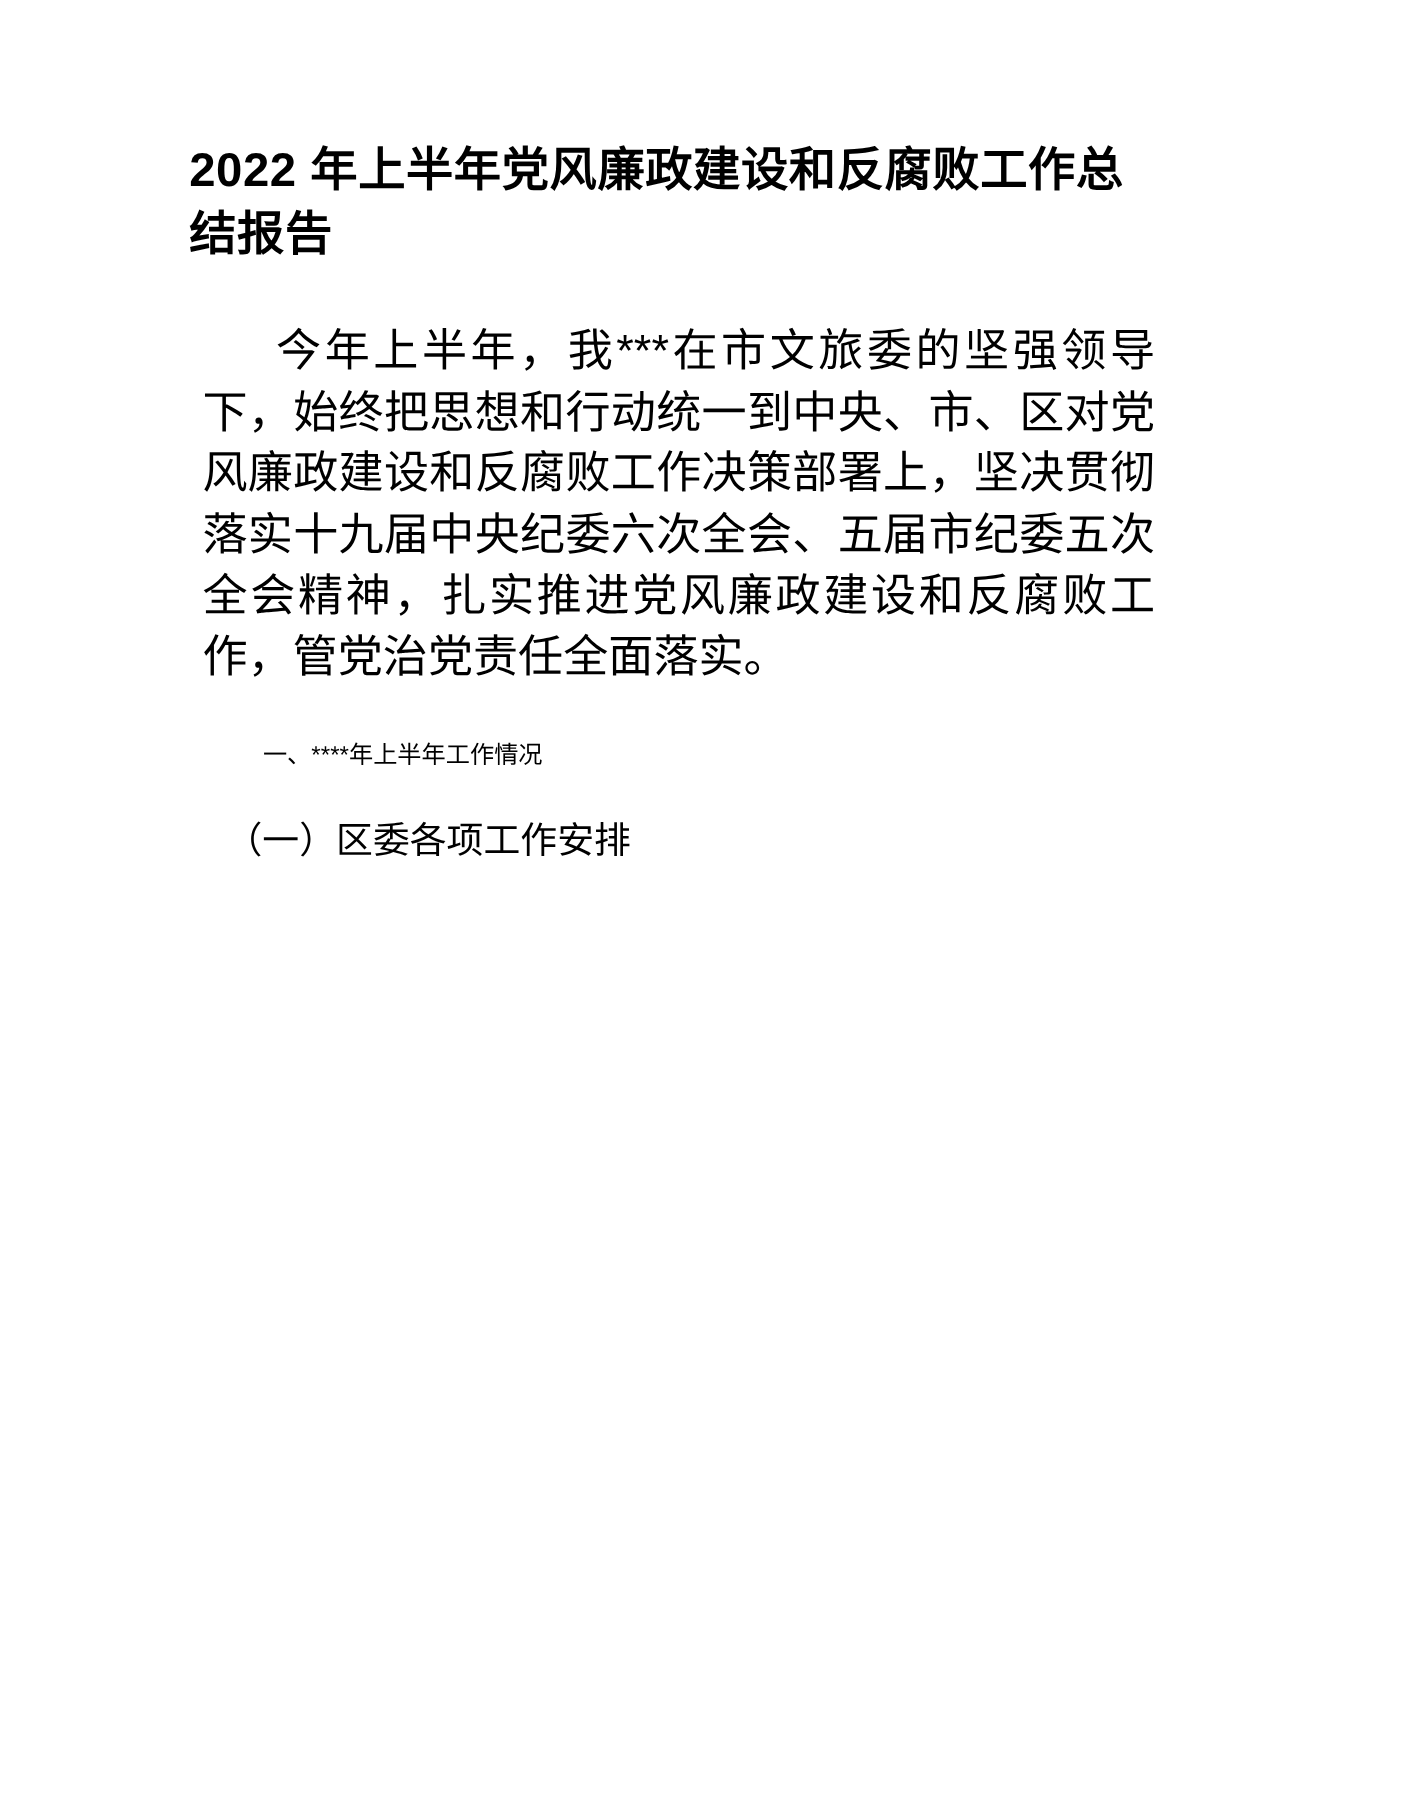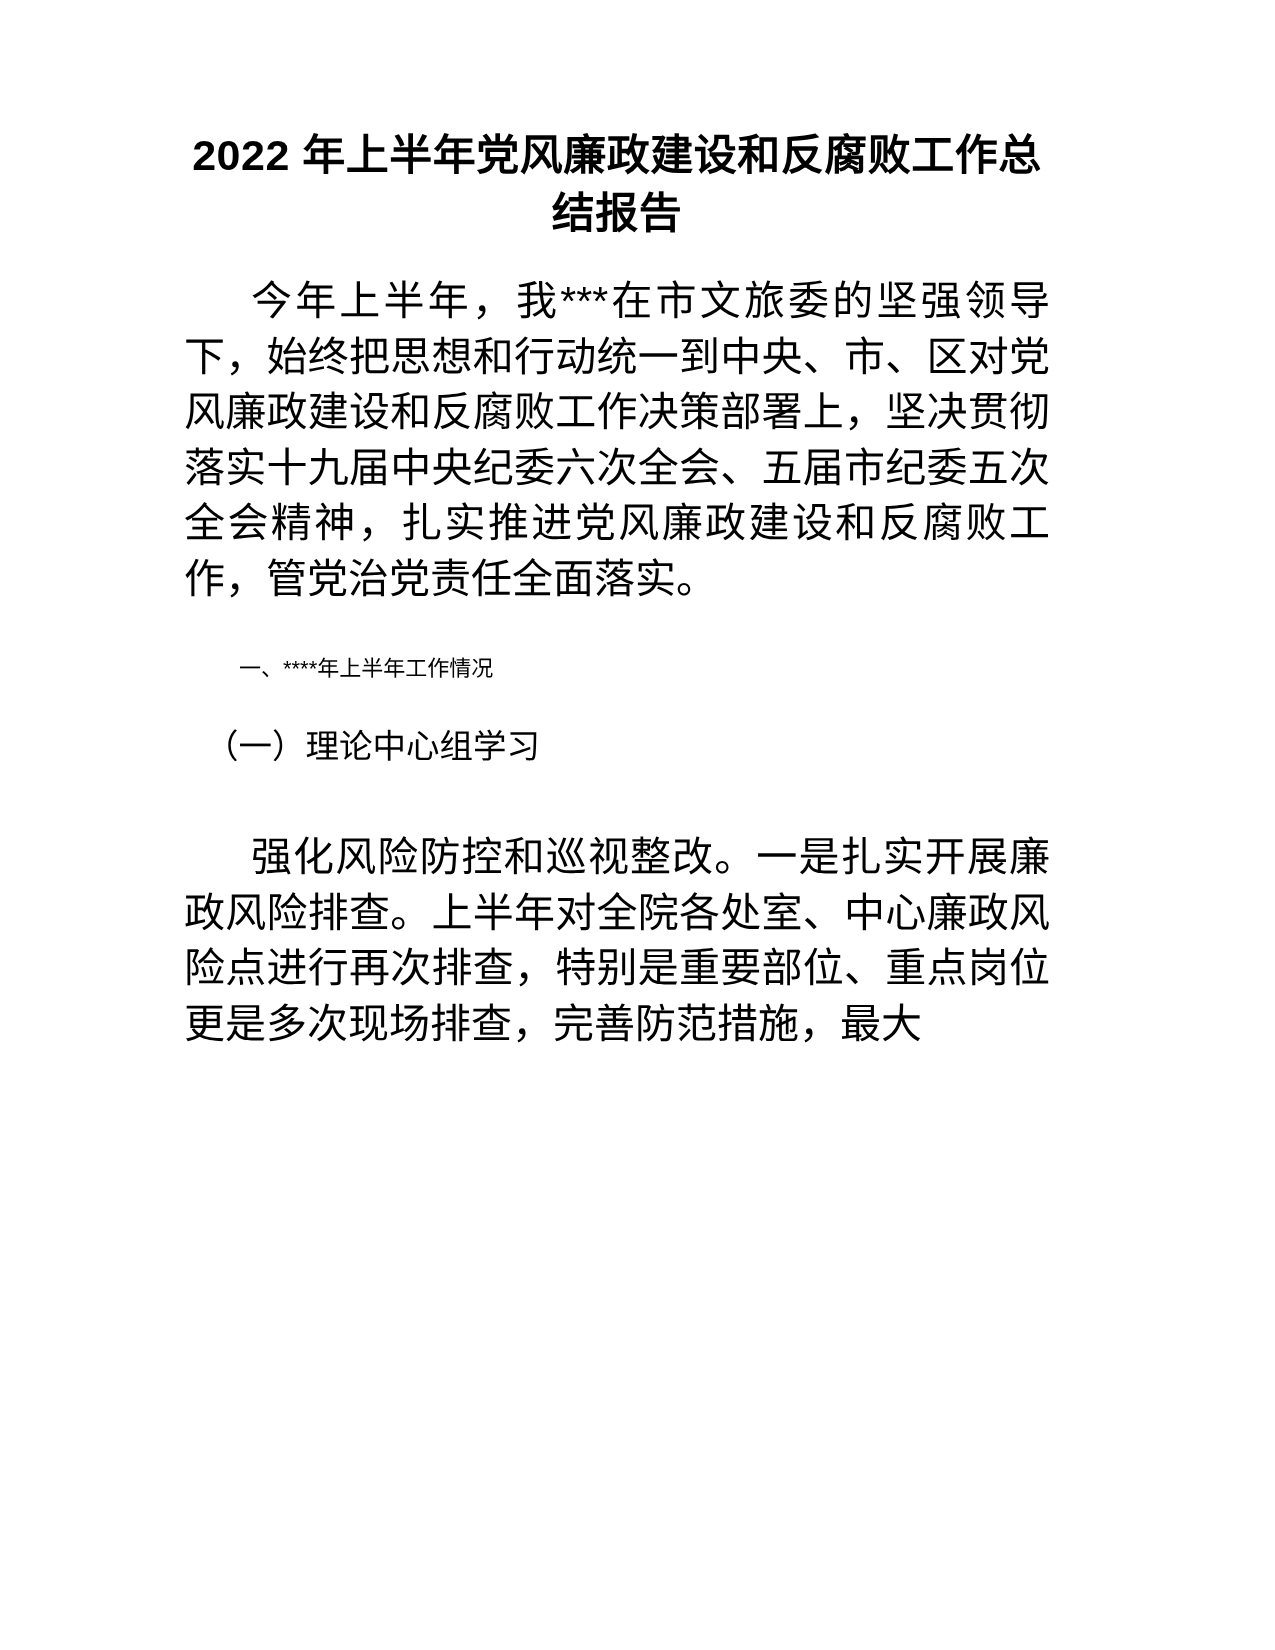--- a/index.html
+++ b/index.html
@@ -30,23 +30,22 @@
     position: absolute;
     left: 172px;
     top: 126px;
     width: 890px;
   }
 
   .doc-title {
     font-size: 43px;
     font-weight: bold;
     line-height: 1.35;
-    text-align: center;
     letter-spacing: 0.5px;
-    margin: 0 0 2px 0;
+    margin: 0 0 20px 0;
     word-break: break-all;
   }
 
   .para {
     font-size: 41px;
     font-weight: normal;
     line-height: 55.5px;
     text-align: justify;
     text-justify: inter-ideograph;
     margin: 12px;
@@ -89,23 +88,22 @@
     <div class="spacer-18"></div>
 
     <p class="para indent">今年上半年，我***在市文旅委的坚强领导下，始终把思想和行动统一到中央、市、区对党风廉政建设和反腐败工作决策部署上，坚决贯彻落实十九届中央纪委六次全会、五届市纪委五次全会精神，扎实推进党风廉政建设和反腐败工作，管党治党责任全面落实。</p>
 
     <div class="spacer-22"></div>
 
     <p class="heading">一、****年上半年工作情况</p>
 
     <div class="spacer-22"></div>
 
-    <p class="heading-sub">（一）理论中心组学习</p>
+    <p class="heading-sub">（一）区委各项工作安排</p>
 
     <div class="spacer-22"></div>
 
 
     <div class="spacer-22"></div>
 
-    <p class="para indent">强化风险防控和巡视整改。一是扎实开展廉政风险排查。上半年对全院各处室、中心廉政风险点进行再次排查，特别是重要部位、重点岗位更是多次现场排查，完善防范措施，最大</p>
 
   </div>
 </div>
 
 </body></html>

